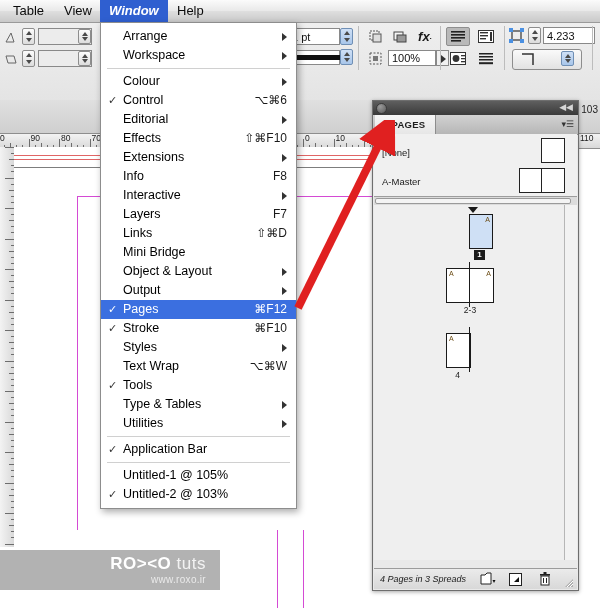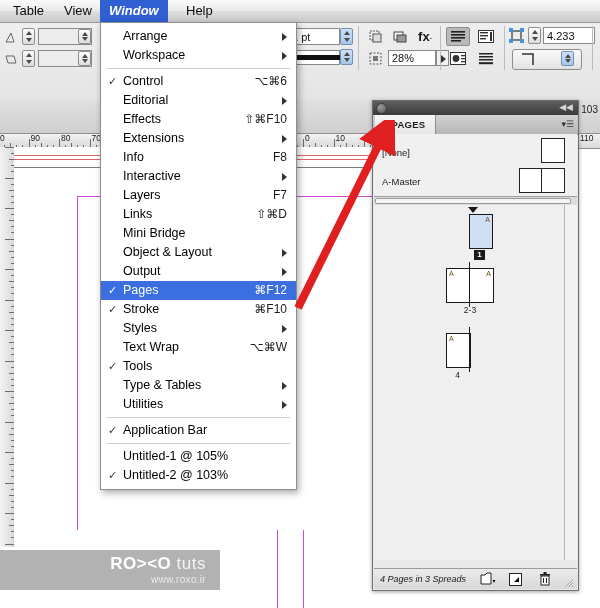--- a/index.html
+++ b/index.html
@@ -227,29 +227,29 @@
         <rect x="1" y="1" width="9" height="9" fill="none" stroke="#555" stroke-width="1" stroke-dasharray="2 1"></rect>
         <rect x="4" y="4" width="8" height="8" fill="#ddd" stroke="#555" stroke-width="1"></rect>
       </svg>
   </div>
   <div class="icon-btn" style="left:392px;top:7px;width:16px;height:15px;">
     <svg width="14" height="13" viewBox="0 0 14 13">
         <rect x="1" y="2" width="9" height="8" fill="#f5f5f5" stroke="#444" stroke-width="1"></rect>
         <rect x="4" y="5" width="9" height="7" fill="#999" stroke="#444" stroke-width="1"></rect>
       </svg>
   </div>
-  <div class="icon-btn" style="left:416px;top:6px;width:18px;height:16px;font-size:13px;font-weight:bold;color:#1a1a1a;text-align:right;">fx<span style="font-size:8px;">.</span></div>
+  <div class="icon-btn" style="left:416px;top:6px;width:18px;height:16px;font-style:italic;font-size:13px;font-weight:bold;color:#1a1a1a;text-align:right;">fx<span style="font-size:8px;">.</span></div>
 
   <div class="icon-btn" style="left:368px;top:29px;width:15px;height:14px;">
     <svg width="13" height="13" viewBox="0 0 13 13">
         <rect x="1" y="1" width="11" height="11" fill="none" stroke="#555" stroke-width="1" stroke-dasharray="2 1.5"></rect>
         <rect x="4" y="4" width="5" height="5" fill="#777"></rect>
       </svg>
   </div>
-  <div class="field" style="left:388px;top:28px;width:48px;height:16px;line-height:15px;">28%</div>
+  <div class="field" style="left:388px;top:28px;width:48px;height:16px;line-height:15px;">100%</div>
   <div class="field" style="left:436px;top:28px;width:13px;height:16px;background:#f0f0f0;padding:0;">
     <div style="position:absolute;left:4px;top:4px;width:0;height:0;border-top:4px solid transparent;border-bottom:4px solid transparent;border-left:5px solid #333;"></div>
   </div>
 
   <div class="ctrl-sep" style="left:440px;top:4px;height:44px;"></div>
 
   <div class="icon-btn on" style="left:446px;top:5px;width:24px;height:19px;">
     <svg width="16" height="13" viewBox="0 0 16 13">
         <rect x="1" y="1" width="14" height="1.6" fill="#222"></rect>
         <rect x="1" y="4" width="14" height="1.6" fill="#222"></rect>
@@ -571,35 +571,40 @@
     <span>RO&gt;&lt;O</span>
     <span class="lt">tuts</span>
   </div>
   <div id="logo-url">www.roxo.ir</div>
 </div>
 
 <div class="abs" id="menubar">
     <div class="mb-item" style="left: 4px;">Table</div>
     <div class="mb-item" style="left: 55px;">View</div>
     <div class="mb-item active" style="left: 100px;">Window</div>
-    <div class="mb-item" style="left: 177px; text-align: center;">Help</div>
+    <div class="mb-item" style="left: 168px; text-align: center;">Help</div>
   </div>
 
 <div class="abs" id="menu">
     <div class="mi">
       <span class="chk"></span>
       <span class="lbl">Arrange</span>
       <span class="arw"></span>
     </div>
     <div class="mi">
       <span class="chk"></span>
       <span class="lbl">Workspace</span>
       <span class="arw"></span>
     </div>
     <div class="msep"></div>
+    <div class="mi">
+      <span class="chk"></span>
+      <span class="lbl">Colour</span>
+      <span class="arw"></span>
+    </div>
     <div class="mi">
       <span class="chk">✓</span>
       <span class="lbl">Control</span>
       <span class="acc">⌥⌘6</span>
     </div>
     <div class="mi">
       <span class="chk"></span>
       <span class="lbl">Editorial</span>
       <span class="arw"></span>
     </div>

